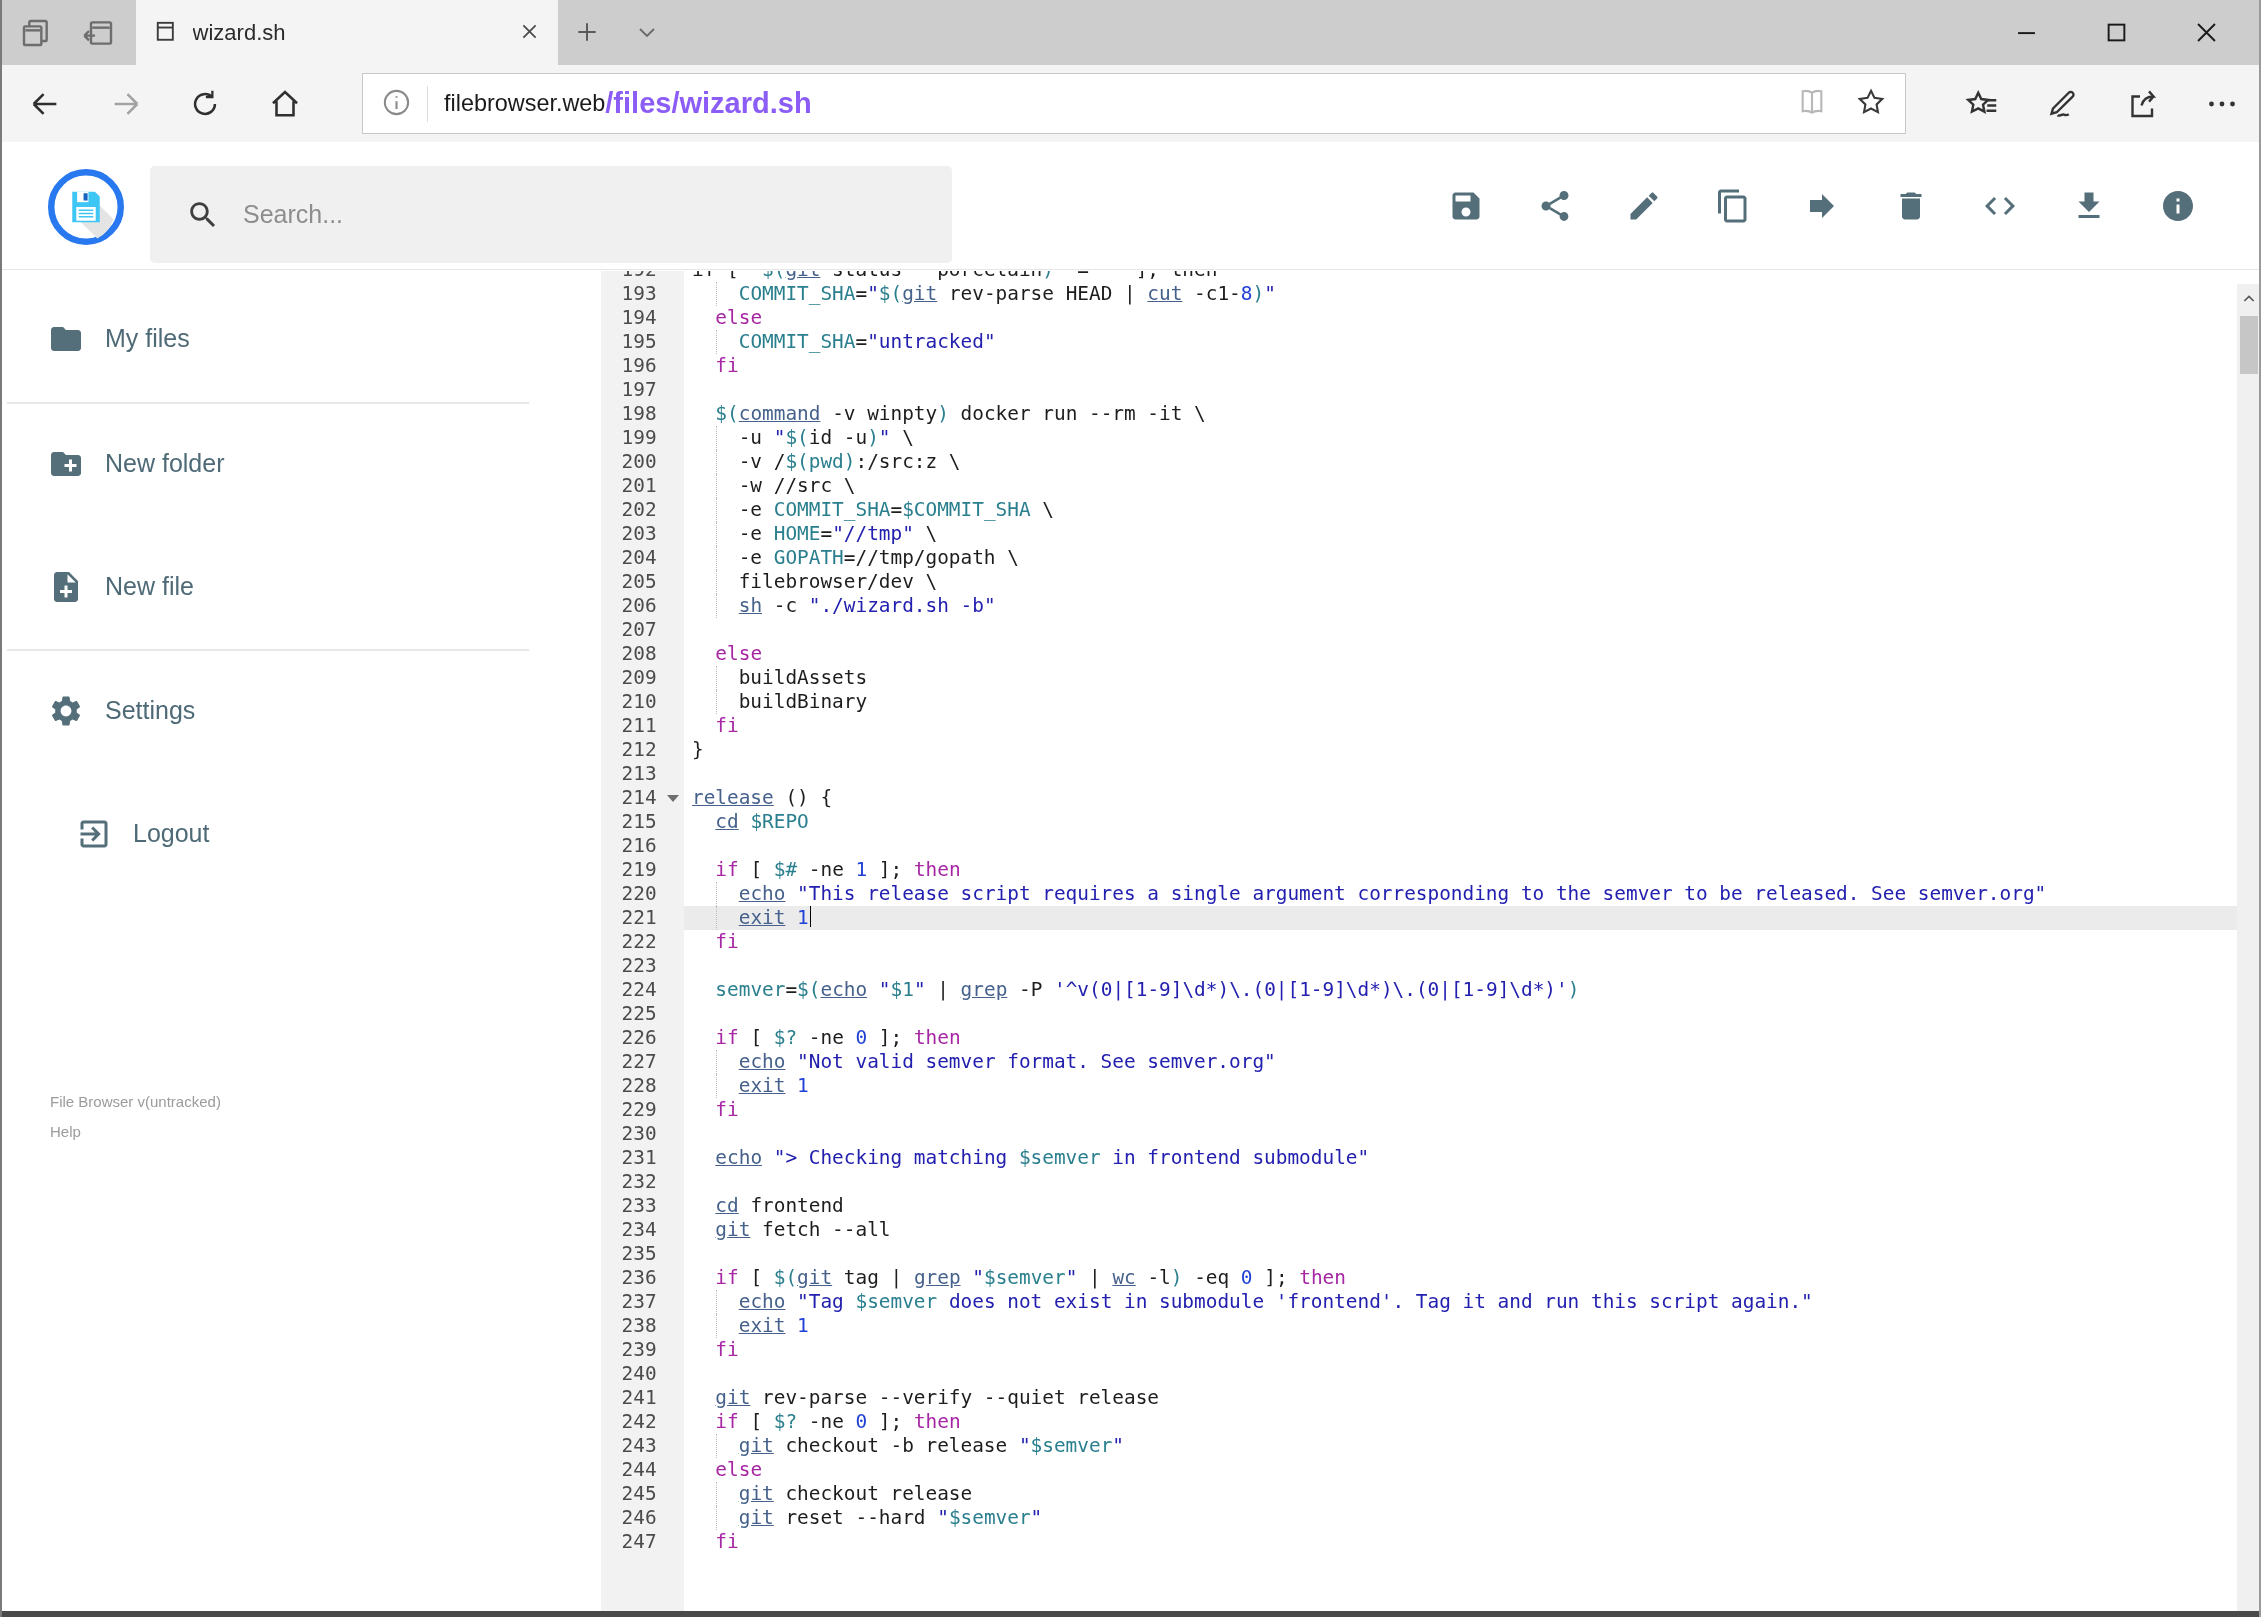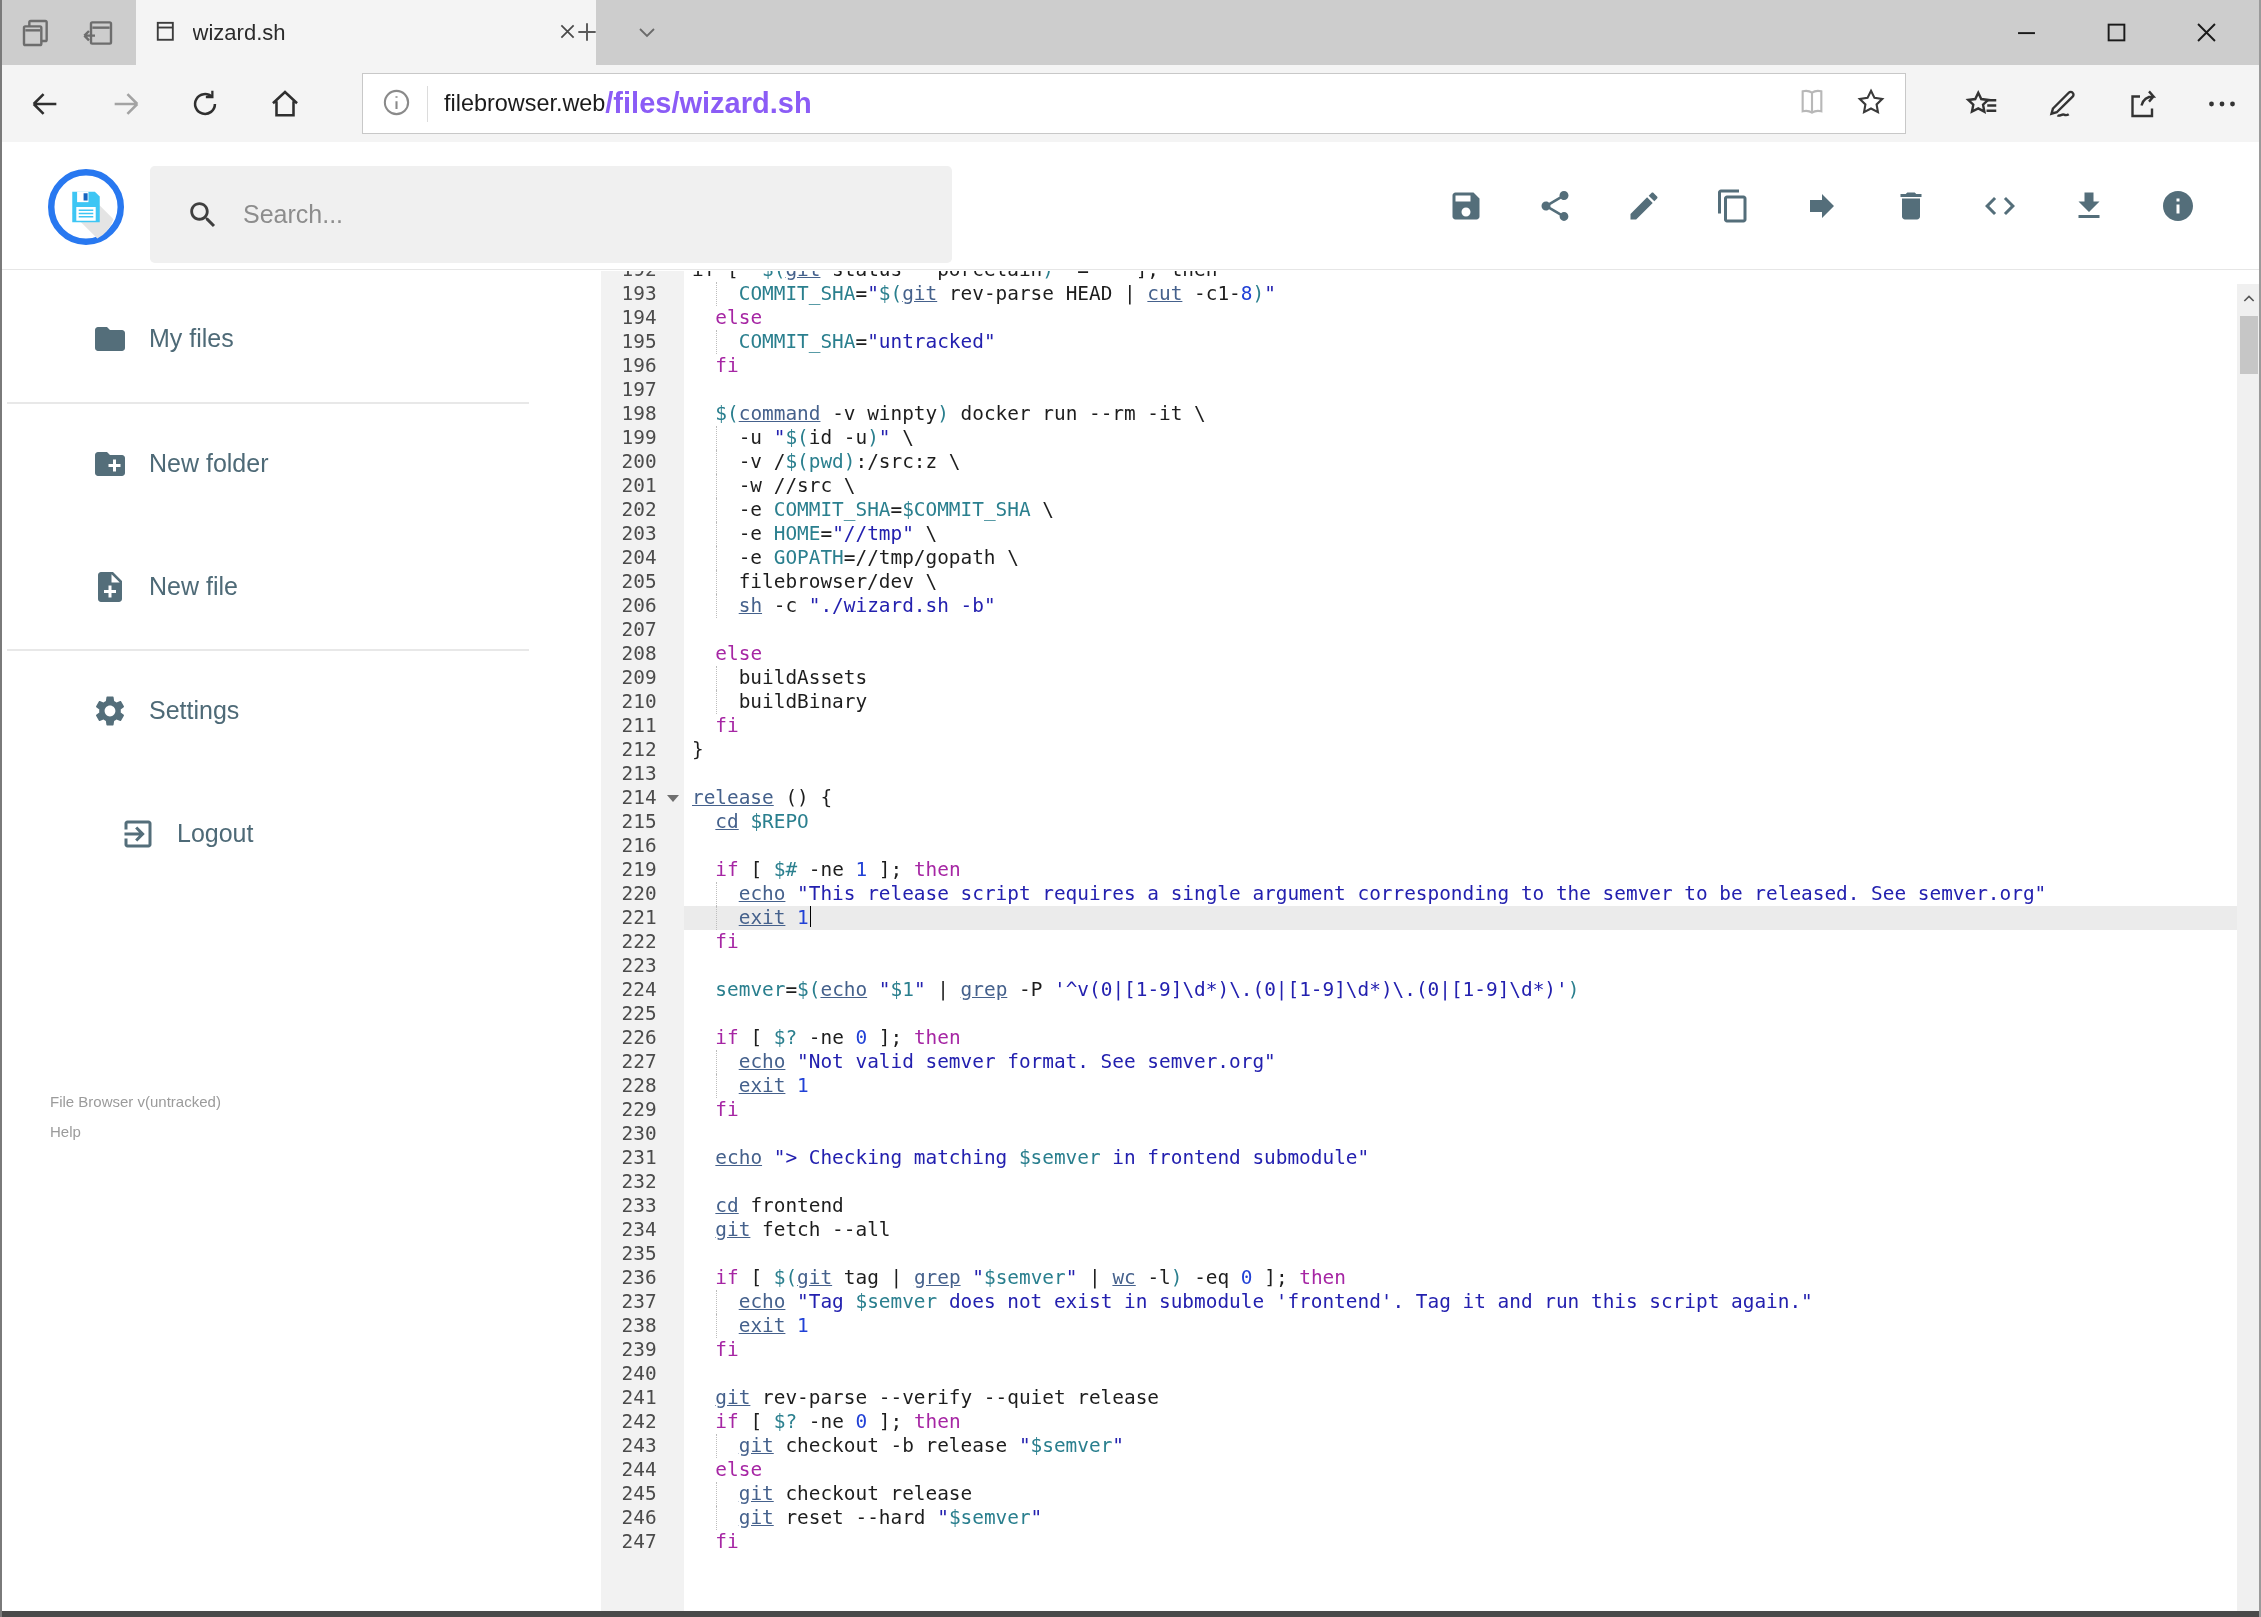--- a/index.html
+++ b/index.html
@@ -7,21 +7,21 @@
           font-family:"Liberation Sans",sans-serif;background:#fff;}
   
   #edge-l{position:absolute;left:0;top:0;width:2.4px;height:1617px;background:#7a7a7a;z-index:60;}
   #edge-r{position:absolute;right:0;top:0;width:1.6px;height:1617px;background:#9a9a9a;z-index:60;}
   #bottombar{position:absolute;left:0;top:1611px;width:2261px;height:5.7px;background:#4a4a4a;z-index:55;}
 
   
   #tabbar{position:absolute;left:0;top:0;width:2261px;height:65px;background:#cdcdcd;}
   .tb-left{position:absolute;left:14.5px;top:0;height:65px;display:flex;align-items:center;gap:21px;}
   .tb-btn{width:42px;height:42px;display:flex;align-items:center;justify-content:center;color:#6d6d6d;}
-  #tab{position:absolute;left:136px;top:0;width:460px;height:65px;background:#f4f4f4;
+  #tab{position:absolute;left:136px;top:0;width:422px;height:65px;background:#f4f4f4;
        display:flex;align-items:center;padding:8px 18px;box-sizing:border-box;}
   #tab .favicon{flex:0 0 auto;margin-right:16px;color:#3c3c3c;}
   #tab .title{flex:1;font-size:22px;color:#2b2b2b;white-space:nowrap;overflow:hidden;}
   #tab .close{flex:0 0 auto;color:#4a4a4a;}
   #newtab{position:absolute;left:560px;top:11.3px;width:53px;height:42px;display:flex;align-items:center;justify-content:center;color:#5a5a5a;}
   #tabdrop{position:absolute;left:623px;top:11.3px;width:48px;height:42px;display:flex;align-items:center;justify-content:center;color:#6a6a6a;}
   #winctl{position:absolute;right:9.7px;top:0;height:65px;display:flex;}
   .wc{width:90px;height:65px;display:flex;align-items:center;justify-content:center;color:#1a1a1a;}
 
   
@@ -44,21 +44,21 @@
   #searchbox{position:absolute;left:150px;top:24px;width:802px;height:97px;background:#f0f0f0;border-radius:4.8px;display:flex;align-items:center;}
   #searchbox svg{margin:0 21px 0 36px;}
   #searchbox input{border:none;background:transparent;outline:none;font-size:25px;color:#0f766e;
                    font-family:"Liberation Sans",sans-serif;width:646px;}
   #searchbox input::placeholder{color:#8d8d8d;}
   #filetools{position:absolute;right:65px;top:0;height:128px;display:flex;align-items:center;gap:53px;}
   .ft-btn{width:36px;height:36px;color:#546e7a;display:flex;align-items:center;justify-content:center;}
 
   
   #sidebar{position:absolute;left:0;top:128px;width:533px;height:1347px;background:#fff;}
-  .sb-item{position:absolute;left:0;width:533px;height:89px;display:flex;align-items:center;padding-left:44px;}
+  .sb-item{position:absolute;left:0;width:533px;height:89px;display:flex;align-items:center;}
   .sb-item .ic{width:36px;height:36px;margin-left:48px;color:#546e7a;flex:0 0 auto;}
   .sb-item .lb{margin-left:21px;font-size:25px;color:#4e6a77;}
   .sb-div{position:absolute;left:6.5px;width:522px;height:1.6px;background:#e8e8e8;}
   #sb-footer{position:absolute;left:50px;top:817px;font-size:15px;color:#9b9b9b;line-height:30px;}
   #sb-footer .help{display:block;color:#9b9b9b;text-decoration:none;}
 
   
   #editor{position:absolute;left:601px;top:129px;width:1636px;height:1343px;overflow:hidden;background:#fff;
           font-family:"DejaVu Sans Mono",monospace;font-size:19.4px;line-height:24px;}
   #gutterbg{position:absolute;left:0;top:0;width:83px;height:1343px;background:var(--gutter-bg,#f2f2f2);}

